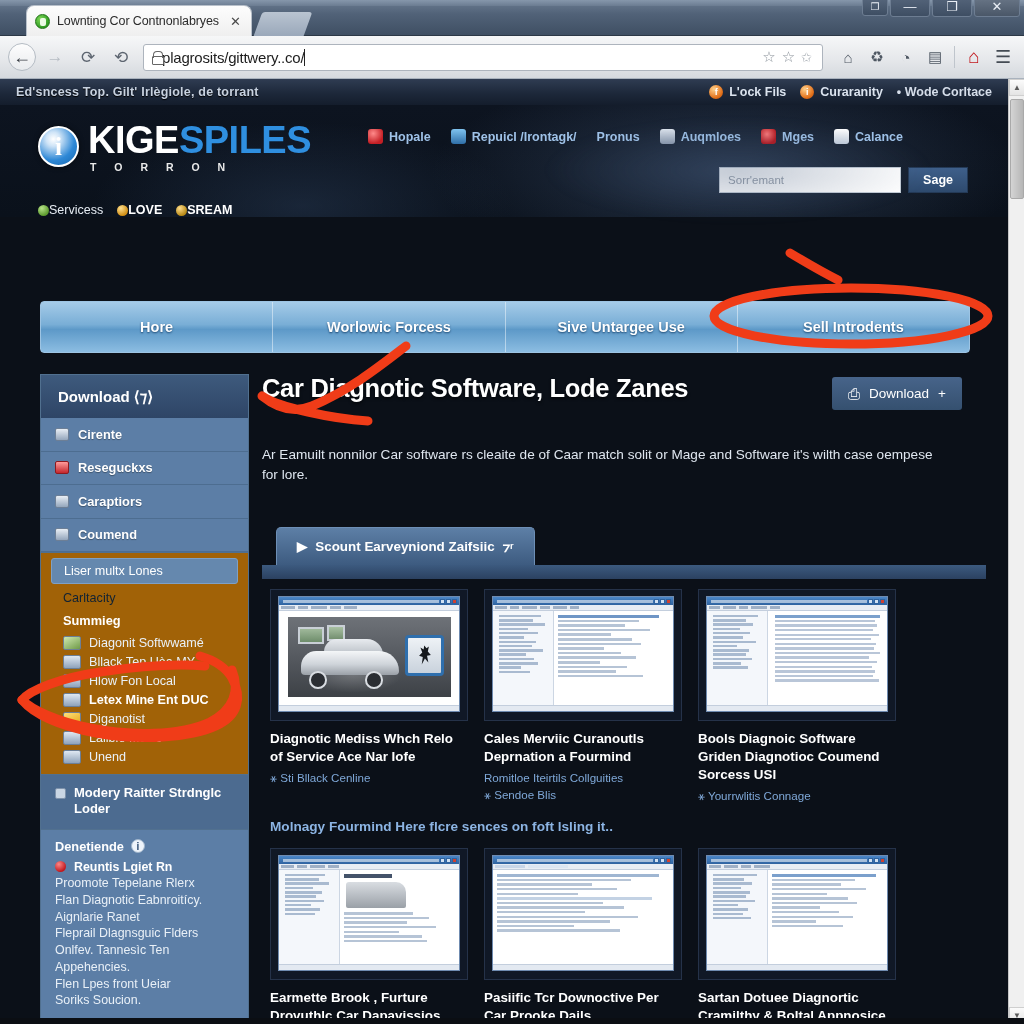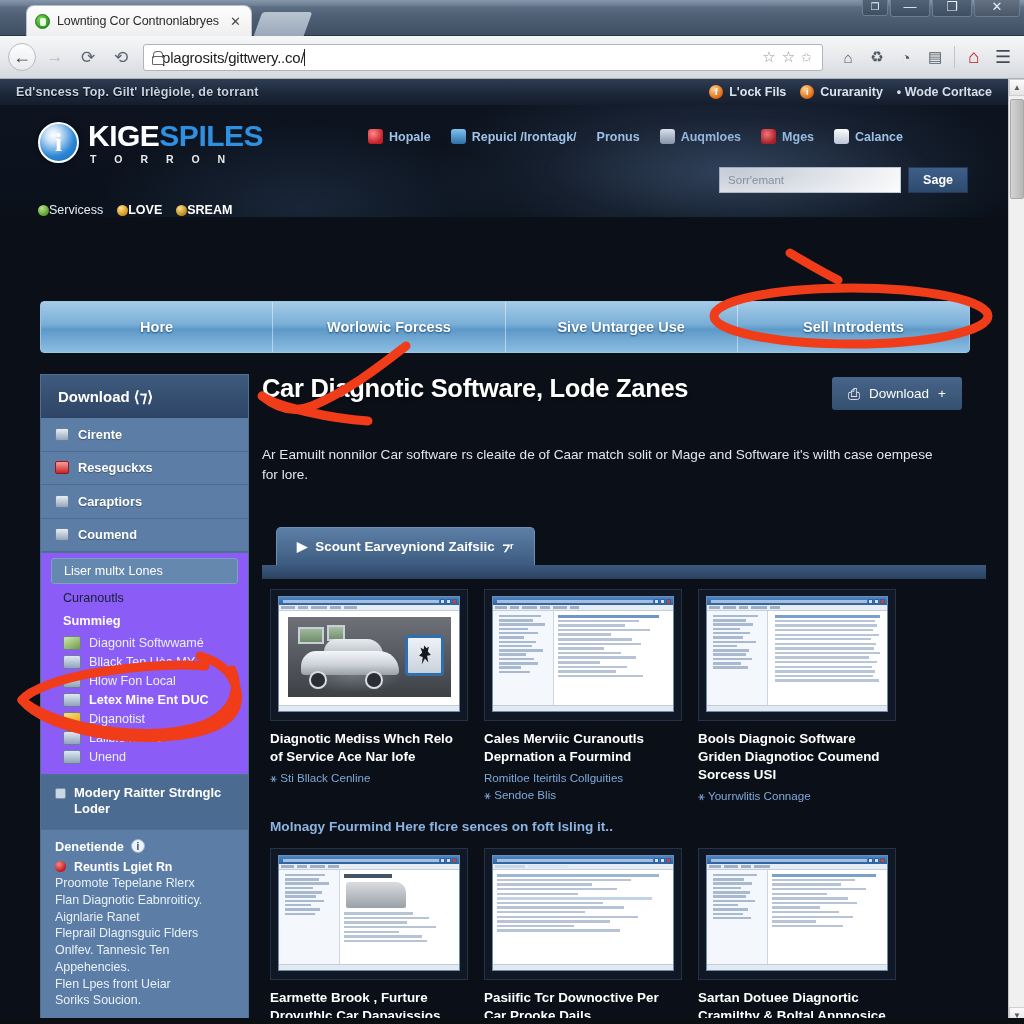--- a/index.html
+++ b/index.html
@@ -115,21 +115,21 @@
   }
   .logo { position:absolute; left:38px; top:16px; display:flex; align-items:center; gap:9px;}
   .logo-badge {
     width:41px;height:41px;border-radius:50%;
     background: radial-gradient(circle at 36% 30%, #ffffff 0%, #cfe4f7 20%, #2e88d6 60%, #1565ad 100%);
     border:2.5px solid #fff; display:flex; align-items:center; justify-content:center;
     font-family:"Liberation Serif",serif; font-size:25px; font-weight:700; color:#fff;
     box-shadow:0 0 5px rgba(0,0,0,.6);
   }
   .logo-words { line-height:1; }
-  .logo-main { font-size:30px; font-weight:800; letter-spacing:-.5px; }
+  .logo-main { font-size:38px; font-weight:800; letter-spacing:-.5px; }
   .logo-main .w1 { color:#ffffff; }
   .logo-main .w2 { color:#2f8fe0; }
   .logo-sub { font-size:10.5px; letter-spacing:7.5px; color:#eaeaea; font-weight:700;
     margin-top:3px; margin-left:2px;}
   .hero-nav { position:absolute; left:368px; top:24px; display:flex; align-items:center; gap:20px;}
   .hn { display:flex; align-items:center; gap:6px; color:#9fc2e8; font-size:12.5px; font-weight:600;}
   .hn .ic { width:15px;height:15px;border-radius:3px;display:inline-block;}
   .ic-red { background:radial-gradient(circle at 35% 30%, #ff8a8a, #c41f25 70%); border-radius:50%;}
   .ic-blue { background:linear-gradient(180deg,#7fc3ef,#2f6fa8); border-radius:3px;}
   .ic-gray { background:linear-gradient(180deg,#dfe6ef,#8e9cb0); border-radius:2px;}
@@ -163,21 +163,21 @@
   .sb-head { height:44px; background:linear-gradient(180deg,#3e5a7d,#2e4566);
     color:#fff; font-size:15px; font-weight:700; display:flex; align-items:center;
     padding:0 17px; border:1px solid #51708f; border-bottom:none;}
   .sb-list { background:#5c7ea6; border:1px solid #51708f; border-top:none;}
   .sb-item { height:33.5px; display:flex; align-items:center; gap:9px; padding:0 14px;
     border-bottom:1px solid #4d6d90; color:#ffffff; font-size:12.8px; font-weight:700;
     text-shadow:0 1px 1px rgba(0,0,0,.35);}
   .sb-ic { width:14px;height:13px;border-radius:2px;flex:none;
     background:linear-gradient(180deg,#e8eef5,#94a6bc); border:1px solid #6d7f96;}
   .sb-ic.r { background:linear-gradient(180deg,#ff9b9b,#c4262c); border-color:#8e1a1f;}
-  .sb-sub { background:#8b5cf6; padding:5px 10px 8px; border:1px solid #51708f; border-top:none;}
+  .sb-sub { background:#a16207; padding:5px 10px 8px; border:1px solid #51708f; border-top:none;}
   .sb-pill { height:26px; background:#6588ae; border:1px solid #7fa0c4; border-radius:3px;
     display:flex; align-items:center; padding:0 12px; color:#ffffff; font-size:12.6px;
     font-weight:400; margin-bottom:5px;}
   .sb-plain { color:#123; font-size:12.6px; padding:2px 12px 4px; }
   .sb-group-title { color:#fff; font-weight:700; font-size:12.8px; padding:4px 12px 5px; }
   .sb-sublist { padding-left:8px; }
   .sb-subitem { display:flex; align-items:center; gap:8px; padding:2.5px 4px;
     color:#eaf1f8; font-size:12.6px; }
   .sb-subitem.bold { font-weight:700; color:#fff; }
   .thumb-ic { width:18px;height:14px;border-radius:2px;flex:none;
@@ -436,21 +436,21 @@
           <span class="sb-ic"></span>
           <span>Caraptiors</span>
         </div>
         <div class="sb-item">
           <span class="sb-ic"></span>
           <span>Coumend</span>
         </div>
       </div>
       <div class="sb-sub">
         <div class="sb-pill">Liser multx Lones</div>
-        <div class="sb-plain">Curanoutls</div>
+        <div class="sb-plain">Carltacity</div>
         <div class="sb-group-title">Summieg</div>
         <div class="sb-sublist">
           <div class="sb-subitem">
             <span class="thumb-ic g"></span>
             <span>Diagonit Softwwamé</span>
           </div>
           <div class="sb-subitem">
             <span class="thumb-ic"></span>
             <span>Bllack Tep Uèa MY</span>
           </div>

